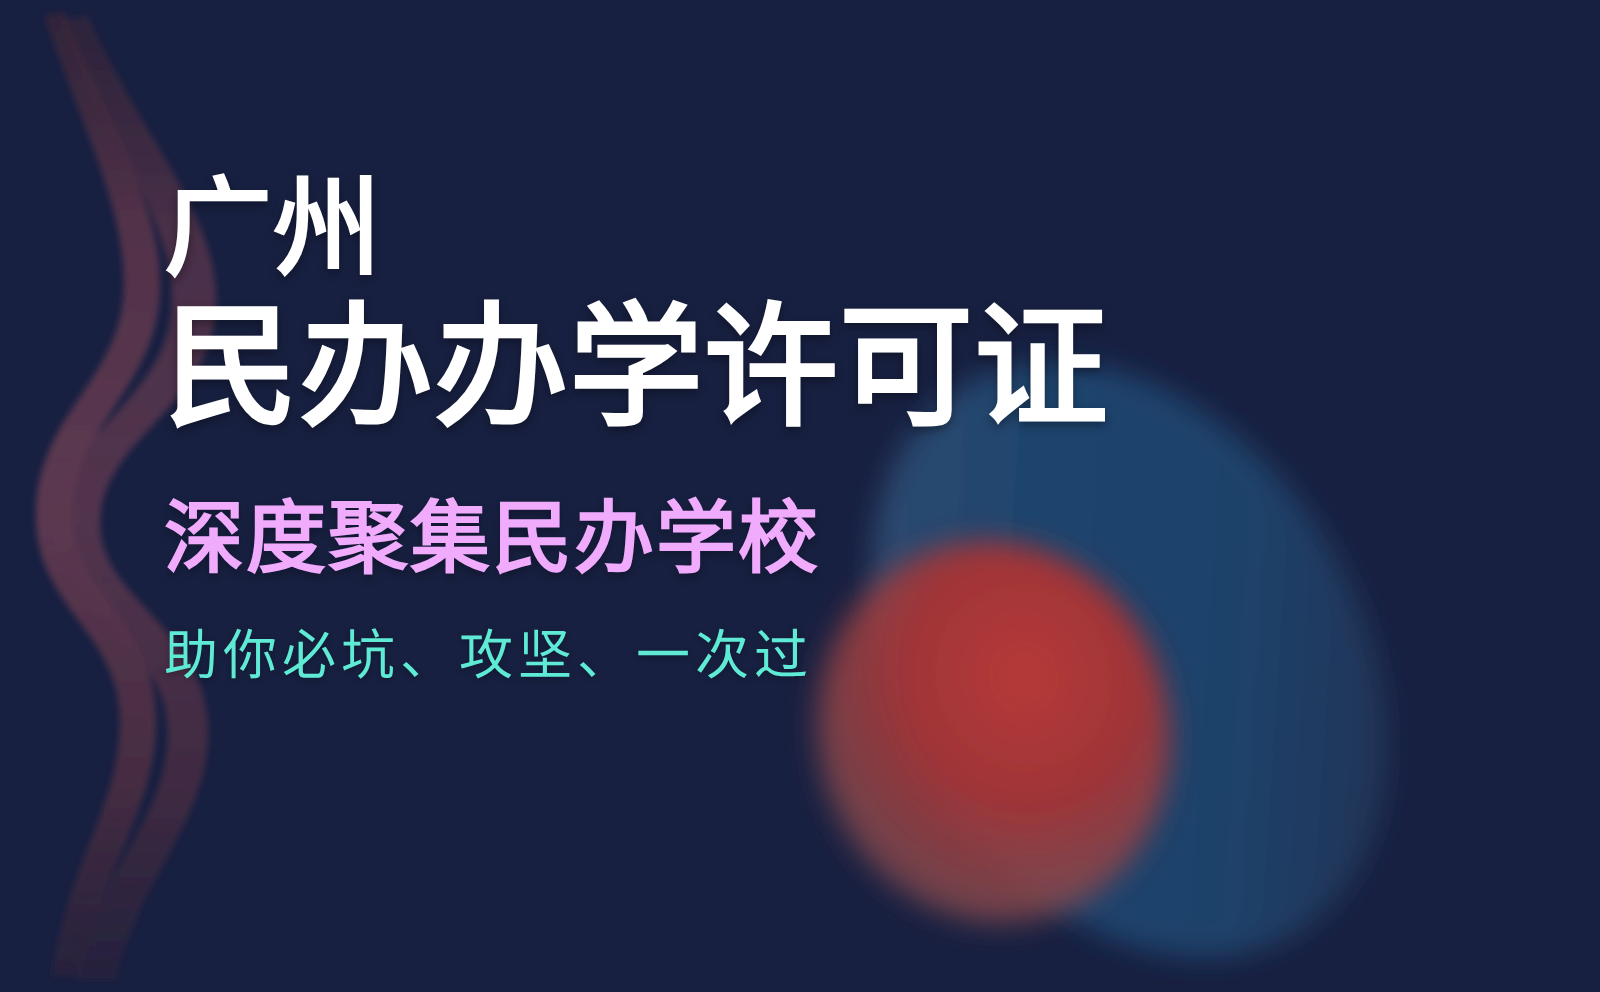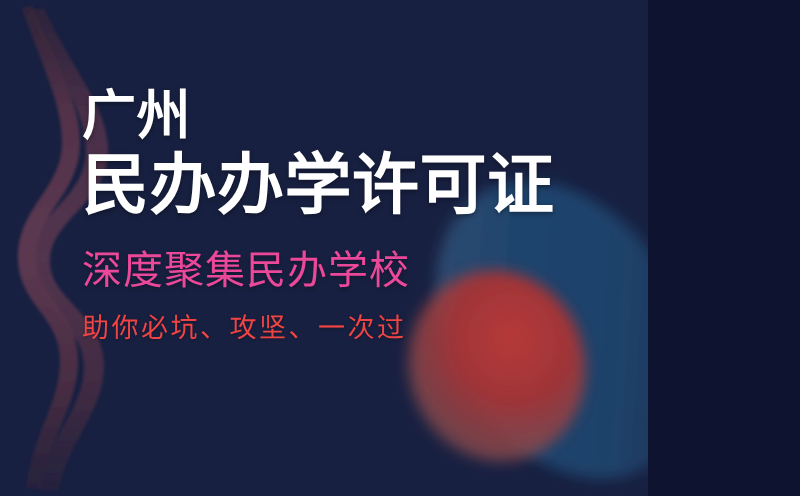--- a/index.html
+++ b/index.html
@@ -5,21 +5,21 @@
 <style>
   html, body {
     margin: 0;
     padding: 0;
     background: #0e1430;
   }
   * { box-sizing: border-box; }
 
   .banner {
     position: relative;
-    width: 648px;
+    width: 800px;
     height: 496px;
     overflow: hidden;
     background: #182041;
     font-family: "Liberation Sans", "DejaVu Sans", sans-serif;
     -webkit-font-smoothing: antialiased;
   }
 
   
   .bg-layer {
     position: absolute;
@@ -65,32 +65,32 @@
   .headline-line-2 {
     display: block;
     font-size: 67px;
     line-height: 70px;
     margin-top: 4px;
   }
 
   .subhead {
     display: block;
     margin-top: 26px;
-    color: #ec4899;
+    color: #f0abfc;
     font-size: 40px;
-    font-weight: 400;
+    font-weight: 700;
     line-height: 48px;
     letter-spacing: 1px;
     text-shadow: 0 2px 4px rgba(0,0,0,0.3);
   }
 
   .tagline {
     display: block;
     margin-top: 16px;
-    color: #ef4444;
+    color: #5eead4;
     font-size: 27px;
     font-weight: 400;
     line-height: 36px;
     letter-spacing: 2.5px;
     text-shadow: 0 1px 3px rgba(0,0,0,0.3);
   }
 </style>
 </head>
 <body>
 

